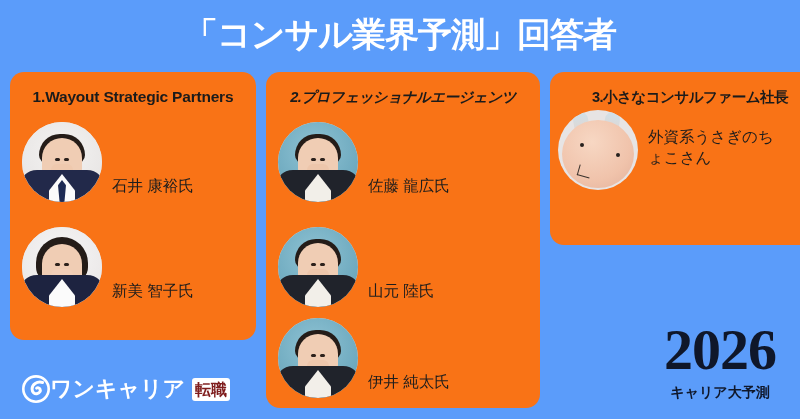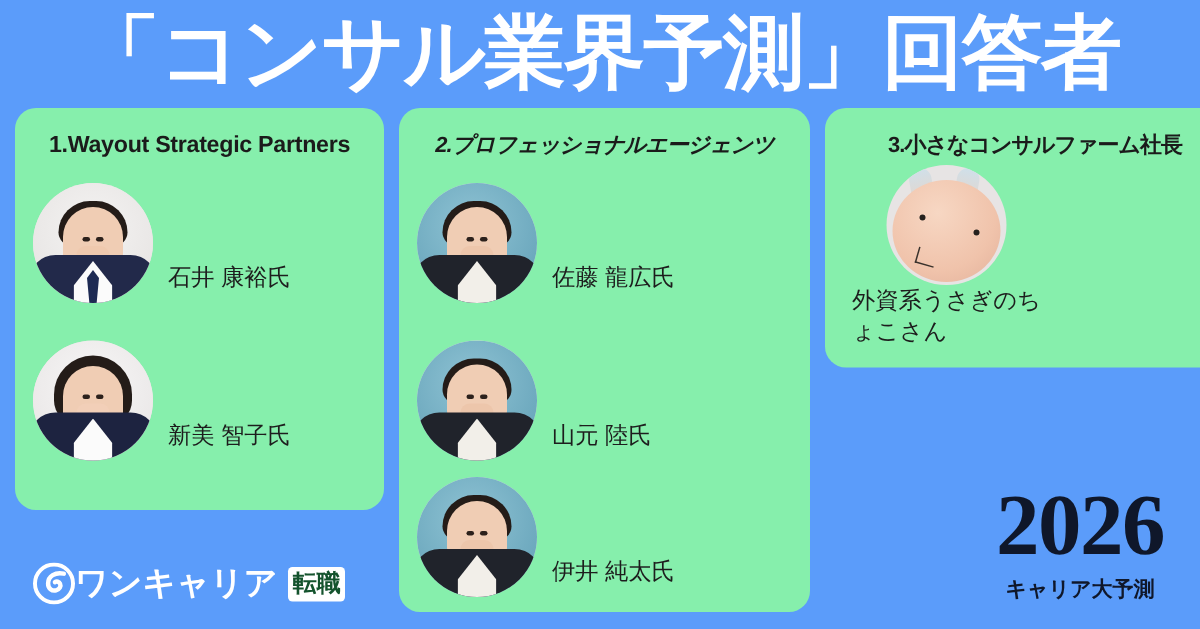--- a/index.html
+++ b/index.html
@@ -24,30 +24,30 @@
   
   .page-title {
     position: absolute;
     left: 0;
     top: 6px;
     width: 800px;
     text-align: center;
     color: #ffffff;
     font-family: "Liberation Serif", "DejaVu Serif", serif;
     font-weight: 700;
-    font-size: 54px;
+    font-size: 34px;
     line-height: 58px;
     letter-spacing: -1px;
     white-space: nowrap;
   }
 
   
   .card {
     position: absolute;
-    background: #86efac;
+    background: #f97316;
     border-radius: 14px;
     box-sizing: border-box;
   }
   #card-1 { left: 10px;  top: 72px; width: 246px; height: 268px; }
   #card-2 { left: 266px; top: 72px; width: 274px; height: 336px; }
   #card-3 { left: 550px; top: 72px; width: 280px; height: 173px; }
 
   .card-title {
     position: absolute;
     left: 0;
@@ -91,21 +91,21 @@
   .person-name.wrap { white-space: normal; width: 135px; }
 
   
   #p-ishii  { left: 22px; top: 122px; }
   #p-niimi  { left: 22px; top: 227px; justify-content: center; }
   
   #p-sato   { left: 278px; top: 122px; }
   #p-yamamoto { left: 278px; top: 227px; }
   #p-ii     { left: 278px; top: 318px; }
   
-  #p-choko  { left: 558px; top: 110px; align-items: center; flex-direction: column; }
+  #p-choko  { left: 558px; top: 110px; align-items: center; }
 
   
   .ph { position: absolute; inset: 0; }
   .ph .bg { position: absolute; inset: 0; }
   .ph .neck {
     position: absolute; left: 50%; transform: translateX(-50%);
     width: 22px; height: 24px; bottom: 14px; border-radius: 6px;
   }
   .ph .body {
     position: absolute; left: 50%; transform: translateX(-50%);
@@ -207,21 +207,21 @@
     color: #ffffff;
     font-weight: 700;
     font-size: 22px;
     line-height: 26px;
     letter-spacing: 0px;
     white-space: nowrap;
   }
   .logo-badge {
     margin-left: 7px;
     background: #ffffff;
-    color: #14532d;
+    color: #7f1d1d;
     font-weight: 700;
     font-size: 16px;
     line-height: 20px;
     border-radius: 3px;
     padding: 2px 3px 1px 3px;
     white-space: nowrap;
   }
 
   
   .year-block {

